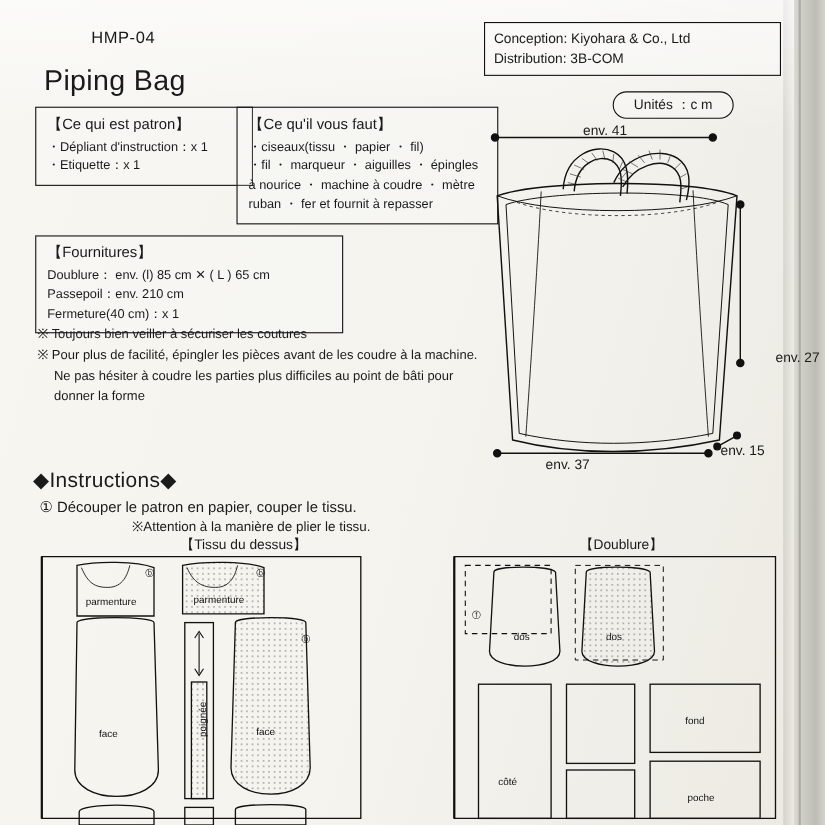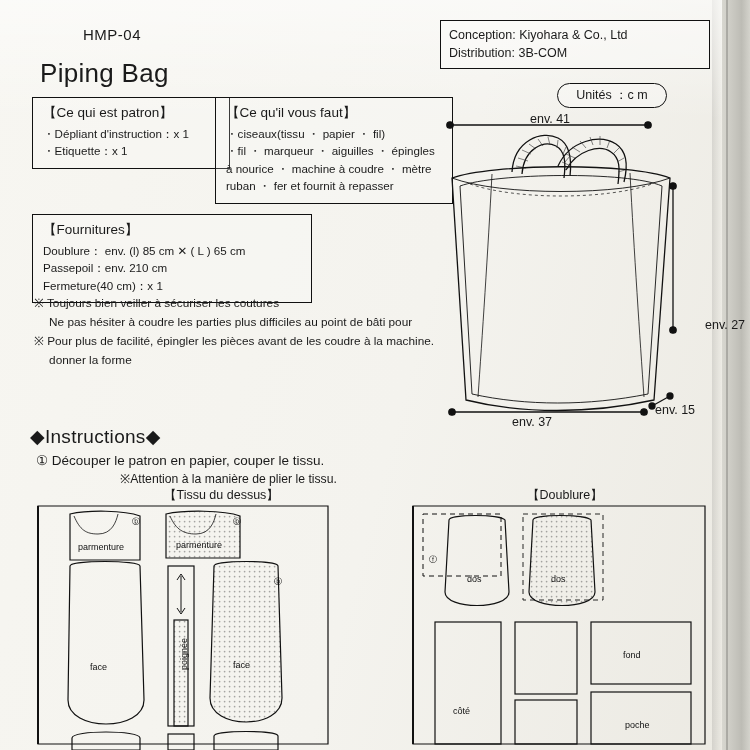--- a/index.html
+++ b/index.html
@@ -66,21 +66,21 @@
   #step1{left:36px;top:452px;font-size:13.5px;}
   #step1b{left:120px;top:470px;font-size:12.2px;}
 
   .cap{font-size:12.5px;margin-left:44px;}
   #cap-tissu{left:120px;top:487px;}
   #cap-doub{left:483px;top:487px;text-align:center;}
 
   
   .dim{font-size:12.5px;}
   #d-41{left:530px;top:112px;}
-  #d-37{left:512px;top:415px;}
+  #d-37{left:496px;top:415px;}
   #d-27{left:705px;top:300px;margin-top:18px;}
   #d-15{left:655px;top:403px;}
   svg{display:block;}
   text{font-family:"Liberation Sans", sans-serif;}
 </style>
 </head>
 <body>
 
 <div id="sheet"></div>
 <div class="sheen"></div>
@@ -112,22 +112,22 @@
 
 <div class="abs box" id="box-fourn2">
   <div class="bx-title">【Fournitures】</div>
   <div class="bx-line">Doublure： env. (l) 85 cm ✕ ( L ) 65 cm</div>
   <div class="bx-line">Passepoil：env. 210 cm</div>
   <div class="bx-line">Fermeture(40 cm)：x 1</div>
 </div>
 
 <div class="abs" id="notes">
   <div class="note">※ Toujours bien veiller à sécuriser les coutures</div>
+  <div class="note">※ Pour plus de facilité, épingler les pièces avant de les coudre à la machine.</div>
   <div class="note">　 Ne pas hésiter à coudre les parties plus difficiles au point de bâti pour</div>
-  <div class="note">※ Pour plus de facilité, épingler les pièces avant de les coudre à la machine.</div>
   <div class="note">　 donner la forme</div>
 </div>
 
 <svg class="abs" style="left:430px;top:100px;" width="280" height="330" viewBox="0 0 280 330">
   <g fill="none" stroke="#111" stroke-width="1.3">
 
     <line x1="20" y1="25" x2="218" y2="25"></line>
     <circle cx="20" cy="25" r="3.2" fill="#111"></circle>
     <circle cx="218" cy="25" r="3.2" fill="#111"></circle>
 

